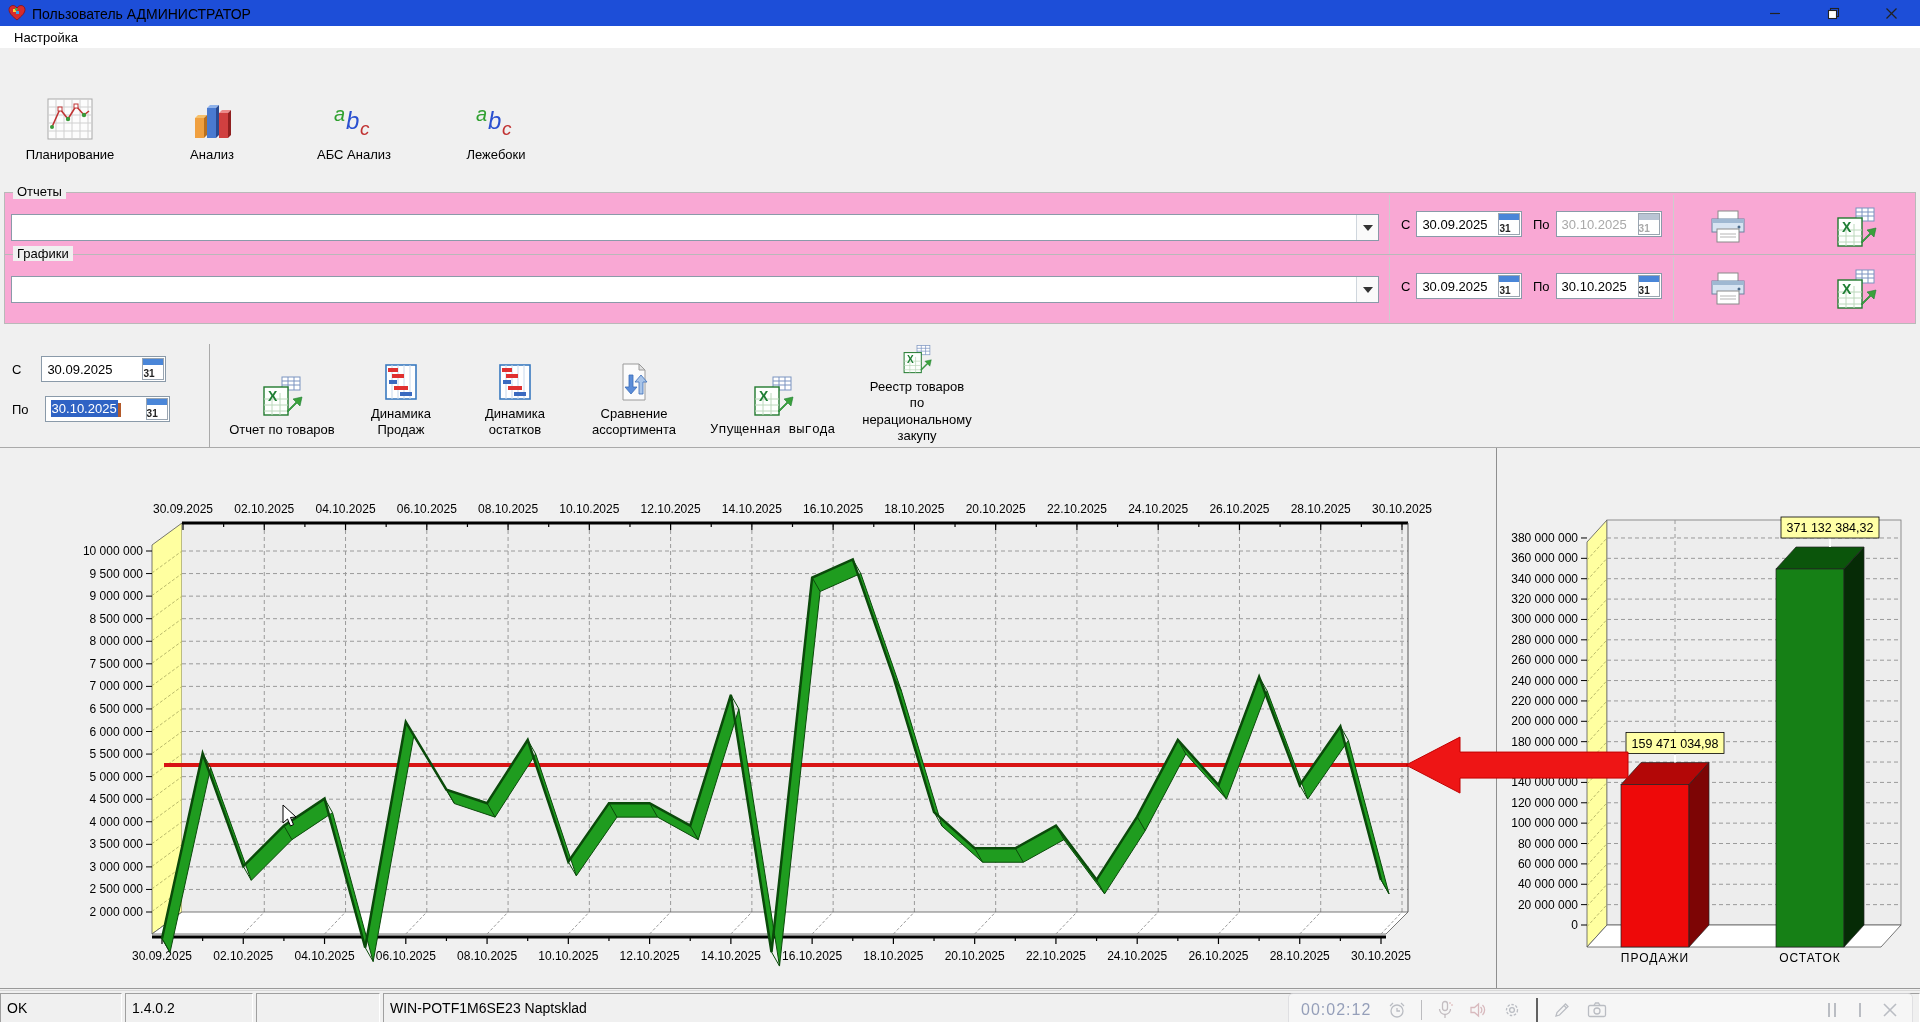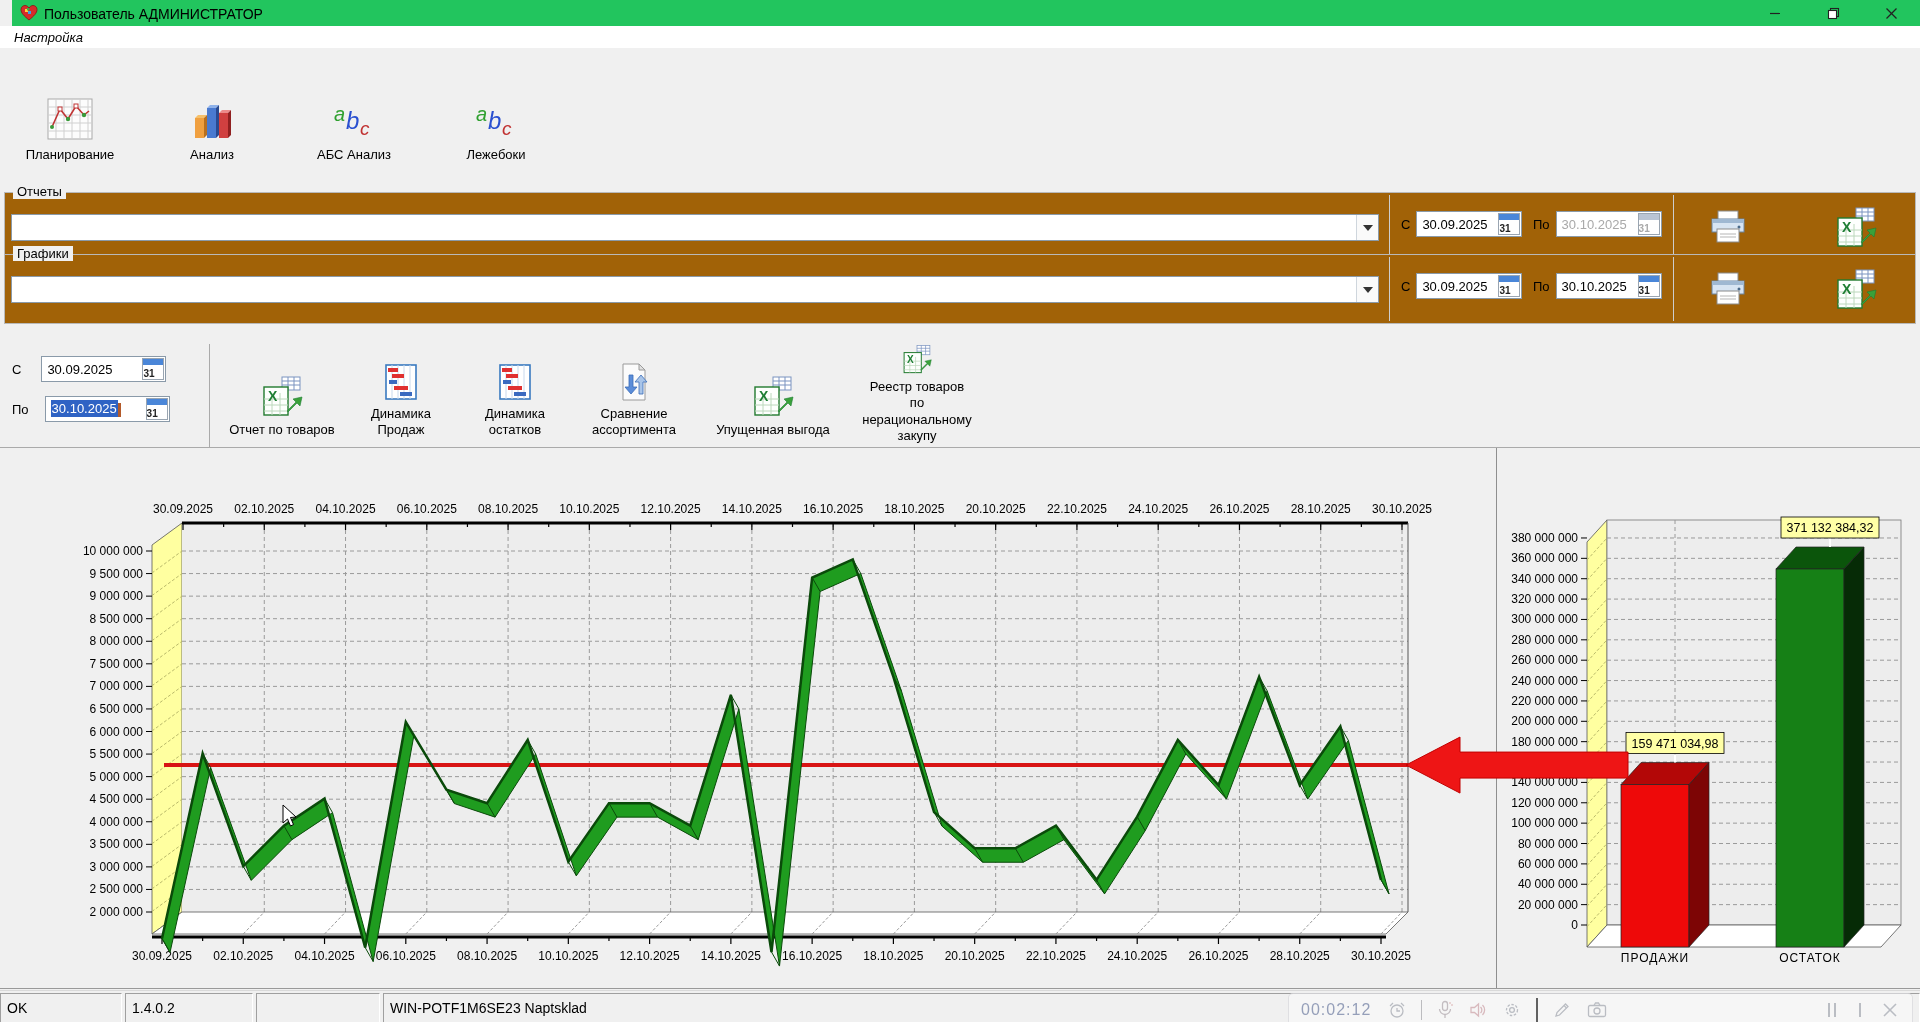--- a/index.html
+++ b/index.html
@@ -2,35 +2,35 @@
 <html><head>
 <meta charset="utf-8">
 <style>
   * { box-sizing: border-box; margin: 0; padding: 0; }
   html,body { width:1920px; height:1022px; overflow:hidden; }
   body {
     position:relative; background:#f0f0f0;
     font-family:"Liberation Sans", sans-serif; font-size:13px; color:#000;
   }
   
-  .titlebar { position:absolute; top:0; left:12px; right:0; height:26px; background:#22c55e; }
+  .titlebar { position:absolute; top:0; left:0; right:0; height:26px; background:#1d4ed8; }
   .title-text { position:absolute; left:32px; top:6px; font-size:14px; }
   .app-icon { position:absolute; left:8px; top:4px; width:18px; height:18px; }
   .win-controls { position:absolute; right:0; top:0; height:26px; display:flex; }
   .win-btn { width:58px; height:26px; display:flex; align-items:center; justify-content:center; cursor:default; }
   
   .menubar { position:absolute; top:26px; left:0; right:0; height:22px; background:#ffffff; }
-  .menu-item { position:absolute; left:10px; top:3px; font-size:13px; padding:1px 4px;font-style:italic; }
+  .menu-item { position:absolute; left:10px; top:3px; font-size:13px; padding:1px 4px; }
   
   .toolbar { position:absolute; top:52px; left:0; right:0; height:136px; display:flex; padding-left:14px; }
   .tb-btn { width:112px; margin-right:30px; display:flex; flex-direction:column; align-items:center; justify-content:flex-end; padding-bottom:26px; }
   .tb-btn .tb-ic { margin-bottom:4px; }
   .tb-btn .tb-label { font-size:13px; white-space:nowrap; }
   
-  .groupbox { position:absolute; left:4px; right:4px; height:70px; border:1px solid #b9b9b9; background:#a16207;padding-left:20px; }
+  .groupbox { position:absolute; left:4px; right:4px; height:70px; border:1px solid #b9b9b9; background:#f9a8d4;padding-left:20px; }
   .gb-label { position:absolute; top:-9px; left:8px; background:#f0f0f0; padding:0 4px; font-size:13px; }
   .gb-reports { top:192px; }
   .gb-charts  { top:254px; }
   .combo { position:absolute; left:6px; top:21px; width:1368px; height:27px; background:#fff; border:1px solid #8a9aa9; display:flex; }
   .combo-value { flex:1; padding:5px 6px; font-size:13px; }
   .combo-btn { width:22px; border-left:1px solid #cfd6dd; display:flex; align-items:center; justify-content:center; background:#fafafa; }
   .combo-arrow { width:0; height:0; border-left:5px solid transparent; border-right:5px solid transparent; border-top:6px solid #333; }
   .vsep { position:absolute; top:2px; bottom:2px; border-left:1px solid #cdcdcd; }
   .date-pair { position:absolute; top:18px; display:flex; align-items:center; }
   .date-label { font-size:13px; margin-right:6px; }
@@ -48,21 +48,21 @@
   
   .period-row { position:absolute; top:344px; left:0; right:0; height:104px; border-bottom:1px solid #aaa; }
   .period-left { position:absolute; left:0; top:0; bottom:0; width:210px; border-right:1px solid #aaa; }
   .p-pair { position:absolute; left:12px; display:flex; align-items:center; }
   .p-pair .date-field { margin-left:14px; width:125px; }
   .p-from { top:12px; } .p-to { top:52px; }
   .p-to .date-label { margin-right:2px; }
   .report-btns { position:absolute; left:210px; right:0; top:0; bottom:0; display:flex; padding-left:12px; }
   .rb { display:flex; flex-direction:column; align-items:center; justify-content:flex-end; padding-bottom:8px; margin-right:4px; }
   .rb-label { font-size:13px; text-align:center; white-space:pre-line; line-height:1.28; margin-top:3px; }
-  .rb1{width:120px;} .rb2{width:115px;} .rb3{width:110px;} .rb4{width:110px;} .rb5{width:120px;} .rb6{width:150px;} .rb7{width:130px; padding-bottom:2px;}
+  .rb1{width:120px;} .rb2{width:115px;} .rb3{width:110px;} .rb4{width:110px;} .rb5{width:120px;} .rb6{width:150px;font-family:Liberation Mono, monospace;} .rb7{width:130px; padding-bottom:2px;}
   
   .chart-region { position:absolute; top:448px; left:0; right:0; height:541px; border-bottom:1px solid #999; background:#f0f0f0; }
   .line-chart-wrap { position:absolute; left:0; top:0; width:1496px; height:540px; }
   .bar-chart-wrap { position:absolute; left:1496px; top:0; width:424px; height:540px; border-left:1px solid #8f8f8f; }
   .arrow-overlay { position:absolute; left:0; top:0; width:1920px; height:540px; pointer-events:none; z-index:5; }
   svg text { font-family:"Liberation Sans", sans-serif; }
   
   .statusbar { position:absolute; top:990px; left:0; right:0; height:36px; background:#f0f0f0; border-top:1px solid #d9d9d9; display:flex; gap:3px; padding-top:2px; }
   .sb-cell { border:1px solid; border-color:#9f9f9f #ffffff #ffffff #9f9f9f; padding:6px 6px 2px 6px; font-size:14px; white-space:nowrap; overflow:hidden; }
   .sb-0{width:122px;} .sb-1{width:128px;} .sb-2{width:124px;} .sb-3{flex:1;}

